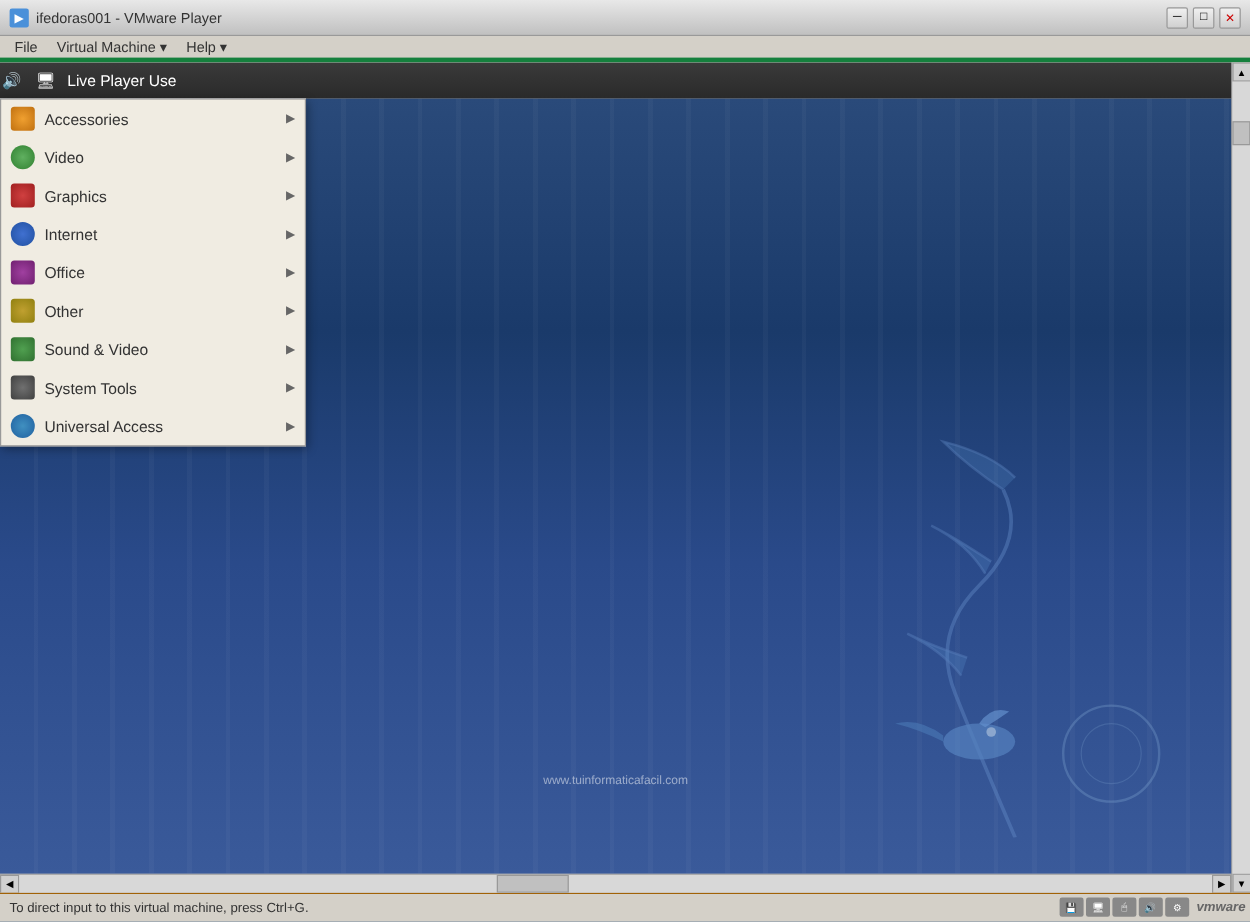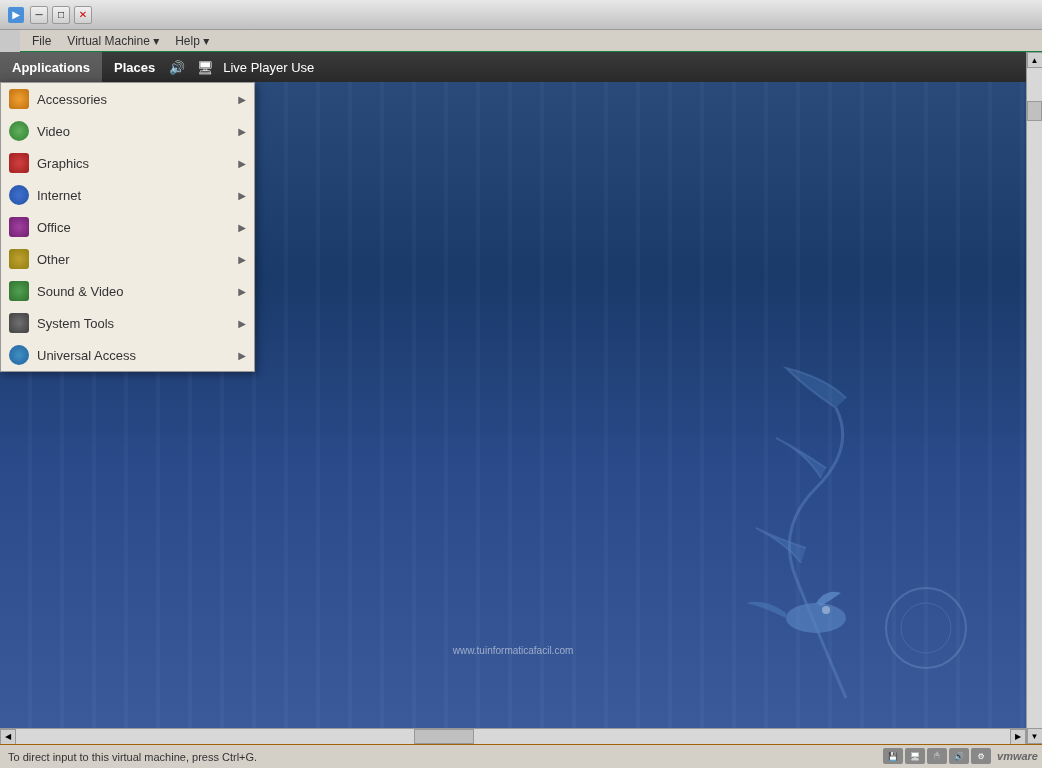--- a/index.html
+++ b/index.html
@@ -68,23 +68,22 @@
     }
     .title-btn.close { color: #cc0000; }
 
     
     .vmware-menubar {
       height: 22px;
       background: #d4d0c8;
       display: flex;
       align-items: center;
       padding: 0 4px;
-      border-bottom: 1px solid #15803d;
-      flex-shrink: 0;
-      margin-left: 20px;
+      border-bottom: 4px solid #15803d;
+      flex-shrink: 0;
     }
     .vmware-menu-item {
       font-size: 12px;
       color: #333;
       padding: 2px 8px;
       cursor: pointer;
     }
 
     
     .desktop {
@@ -370,45 +369,38 @@
       opacity: 0.7;
     }
   </style>
 </head>
 <body>
 
 <div class="vmware-frame">
 
   <div class="title-bar">
     <div class="title-bar-icon">▶</div>
+    <span class="title-bar-text">ifedoras001 - VMware Player</span>
     <div class="title-bar-controls">
       <div class="title-btn">─</div>
       <div class="title-btn">□</div>
       <div class="title-btn close">✕</div>
     </div>
   </div>
 
   <div class="vmware-menubar">
     <span class="vmware-menu-item">File</span>
     <span class="vmware-menu-item">Virtual Machine ▾</span>
     <span class="vmware-menu-item">Help ▾</span>
   </div>
 
   <div class="vm-main">
     <div class="desktop-area">
 
       <div class="gnome-panel">
-        <div class="panel-left">
-          <div class="panel-app-btn active">
-            <span>Applications</span>
-          </div>
-          <div class="panel-app-btn">
-            <span>Places</span>
-          </div>
-        </div>
         <div class="panel-right">
           <div class="panel-right-icon">🔊</div>
           <div class="panel-right-icon">🖥</div>
           <span>Live Player Use</span>
         </div>
 
         <div class="app-menu">
           <div class="menu-item">
             <div class="menu-item-icon icon-accessories"></div>
             <span class="menu-item-label">Accessories</span>

